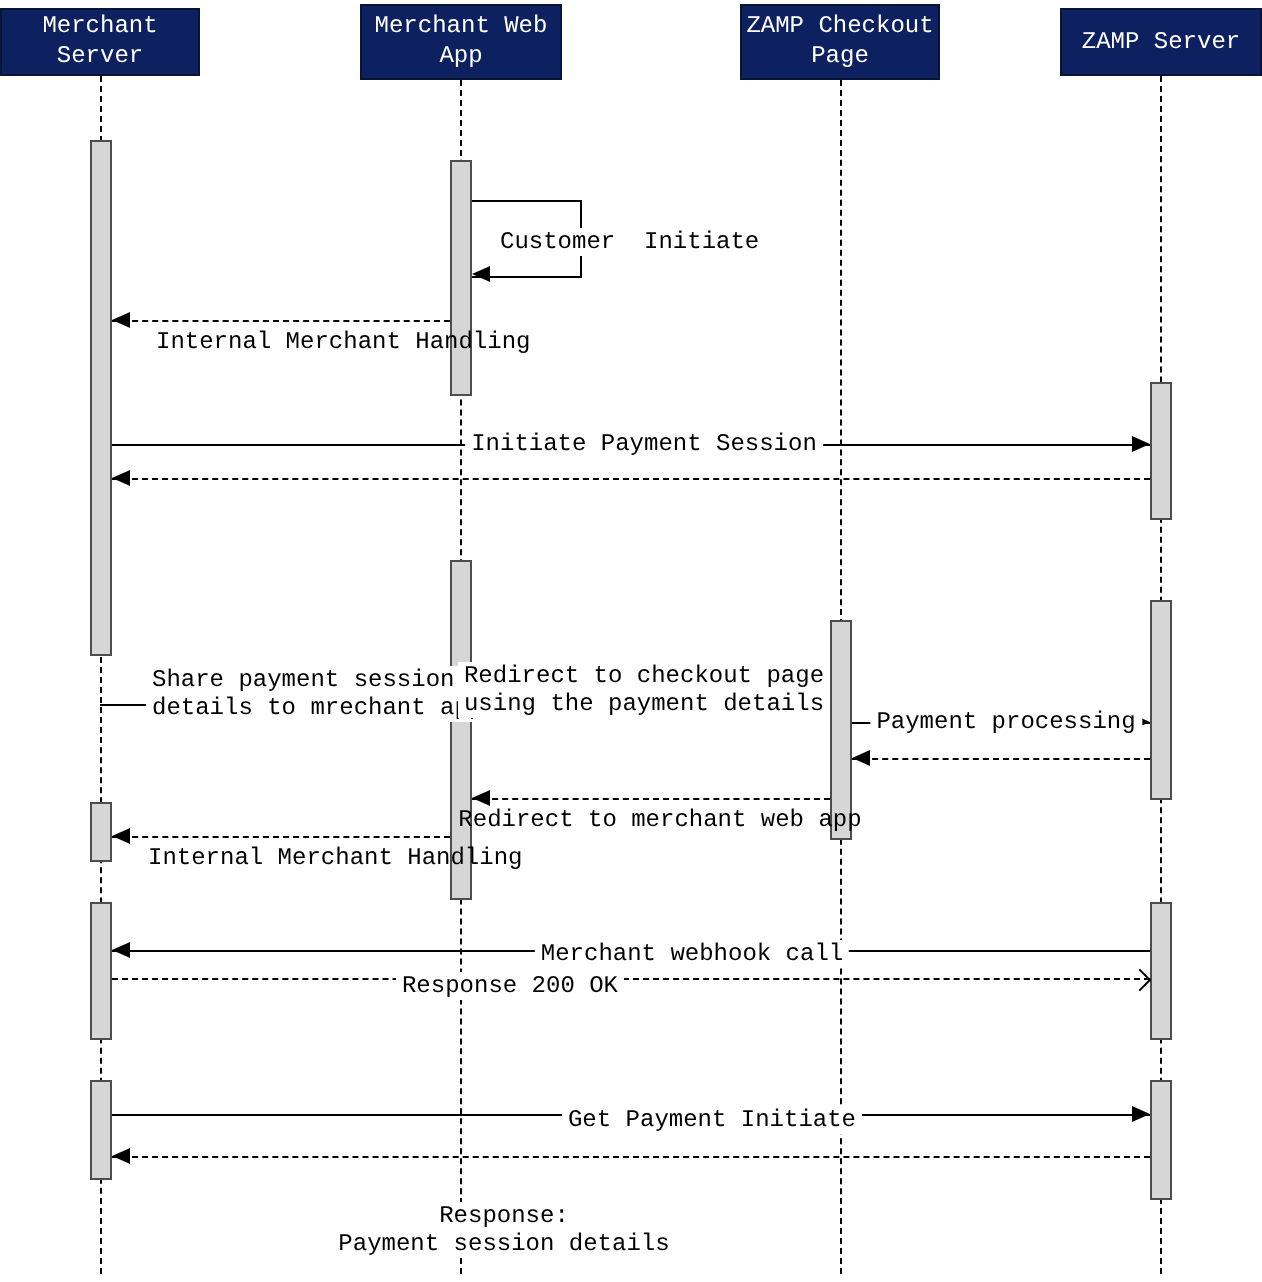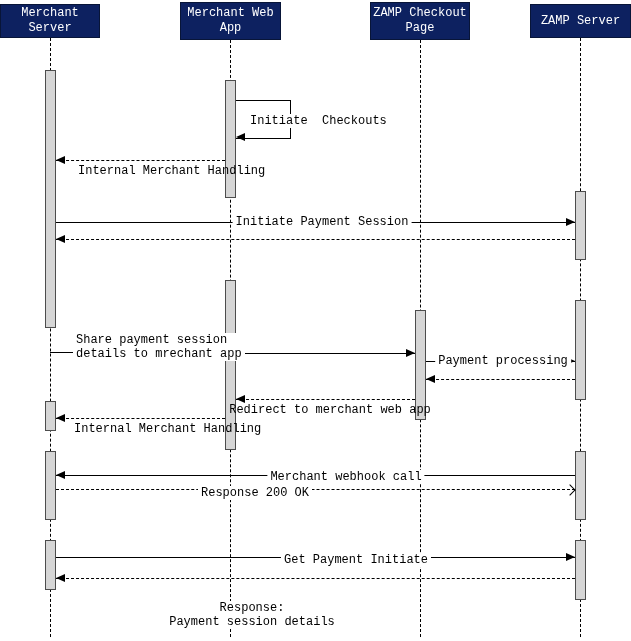--- a/index.html
+++ b/index.html
@@ -100,25 +100,27 @@
 
   <div class="msg-line dashed" style="left:56px;top:489px;width:519px"></div>
   <div class="chev" style="left:566px;top:486px"></div>
 
   <div class="msg-line" style="left:56px;top:557px;width:519px"></div>
   <div class="ah r" style="left:566px;top:553px"></div>
 
   <div class="msg-line dashed" style="left:56px;top:578px;width:519px"></div>
   <div class="ah l" style="left:56px;top:574px"></div>
 
-  <div class="label bg" style="left:247px;top:114px">Initiate  Checkouts</div>
+  <div class="label bg" style="left:247px;top:114px">Customer  Initiate</div>
   <div class="label" style="left:78px;top:164px">Internal Merchant Handling</div>
   <div class="label c bg" style="left:322px;top:215px">Initiate Payment Session</div>
   <div class="label bg" style="left:73px;top:333px">Share payment session
 details to mrechant app</div>
+  <div class="label c bg" style="left:322px;top:331px">Redirect to checkout page
+using the payment details</div>
   <div class="label c bg" style="left:503px;top:354px">Payment processing</div>
   <div class="label c" style="left:330px;top:403px">Redirect to merchant web app</div>
   <div class="label" style="left:74px;top:422px">Internal Merchant Handling</div>
   <div class="label c bg" style="left:346px;top:470px">Merchant webhook call</div>
   <div class="label c bg" style="left:255px;top:486px">Response 200 OK</div>
   <div class="label c bg" style="left:356px;top:553px">Get Payment Initiate</div>
   <div class="label c bg" style="left:252px;top:601px">Response:
 Payment session details</div>
 
 </div>

